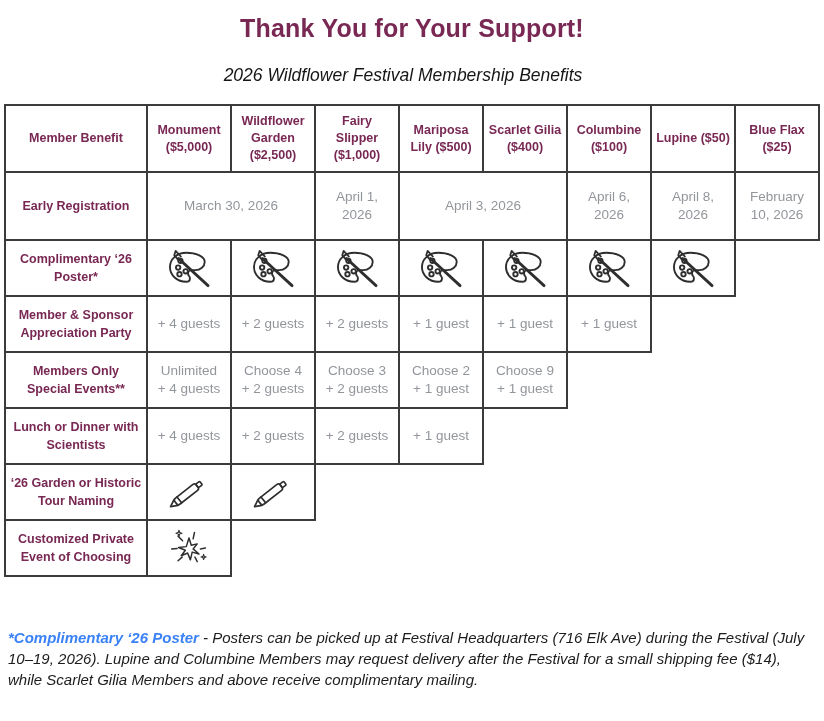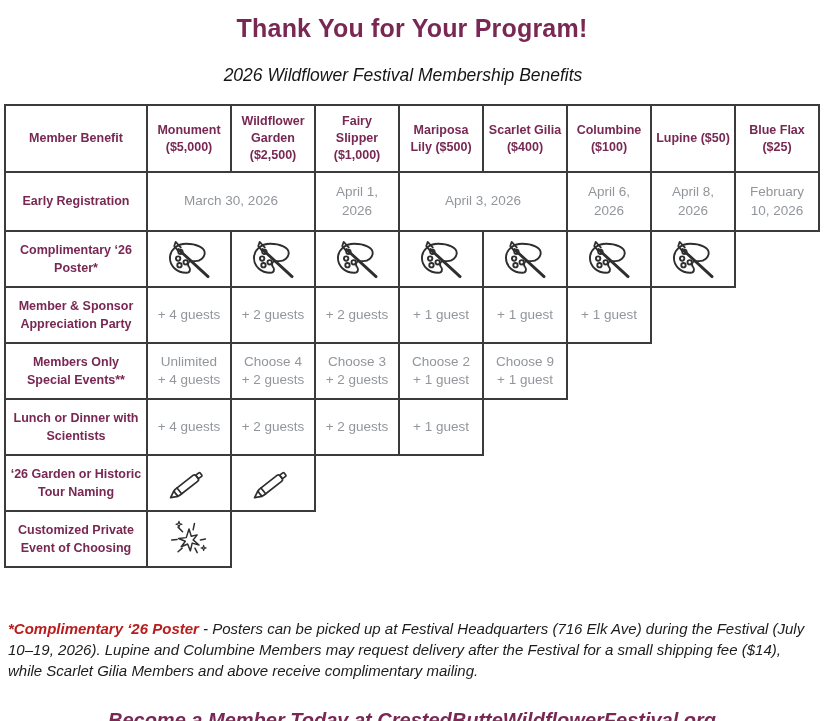--- a/index.html
+++ b/index.html
@@ -22,50 +22,50 @@
   col.c-label{width:142px;}
   col.c-tier{width:84px;}
   table.benefits th, table.benefits td{
     border:2px solid #3b3b3b;
     text-align:center;vertical-align:middle;
     padding:2px 4px;box-sizing:border-box;
     overflow:hidden;
   }
   thead tr{height:67px;}
   tbody tr{height:56px;}
-  tbody tr.r0{height:59px;border-radius:22px;}
+  tbody tr.r0{height:68px;border-radius:22px;}
   th.col-head{
     color:#782853;font-weight:bold;font-size:12.5px;line-height:1.35;
   }
   td.row-label{
     color:#782853;font-weight:bold;font-size:12.5px;line-height:1.45;
   }
   td.val{
     color:#92969b;font-size:13.5px;line-height:1.35;font-weight:normal;
   }
   td.icon-cell{padding:1px;}
   .cell-icon{display:inline-block;vertical-align:middle;}
   .cell-icon svg{display:block;}
 
   .footnotes{margin:50px 8px 0 8px;}
   .footnote{font-style:italic;font-size:15px;line-height:1.4;margin:0 0 22px 0;}
-  .fn-lead{color:#b91c1c;font-weight:bold;}
+  .fn-lead{color:#3b82f6;font-weight:bold;}
   .fn-body{color:#1c1c1c;}
 
   .cta{
     text-align:center;font-style:italic;font-weight:bold;font-size:20px;
     color:#782853;margin:28px 0 18px 0;
   }
 </style>
 </head>
 <body>
 
 <div class="page">
 
-  <h1 class="title">Thank You for Your Program!</h1>
+  <h1 class="title">Thank You for Your Support!</h1>
 
   <div class="subtitle">2026 Wildflower Festival Membership Benefits</div>
 
   <table class="benefits">
     <colgroup>
       <col class="c-label">
       <col class="c-tier">
         <col class="c-tier">
         <col class="c-tier">
         <col class="c-tier">

